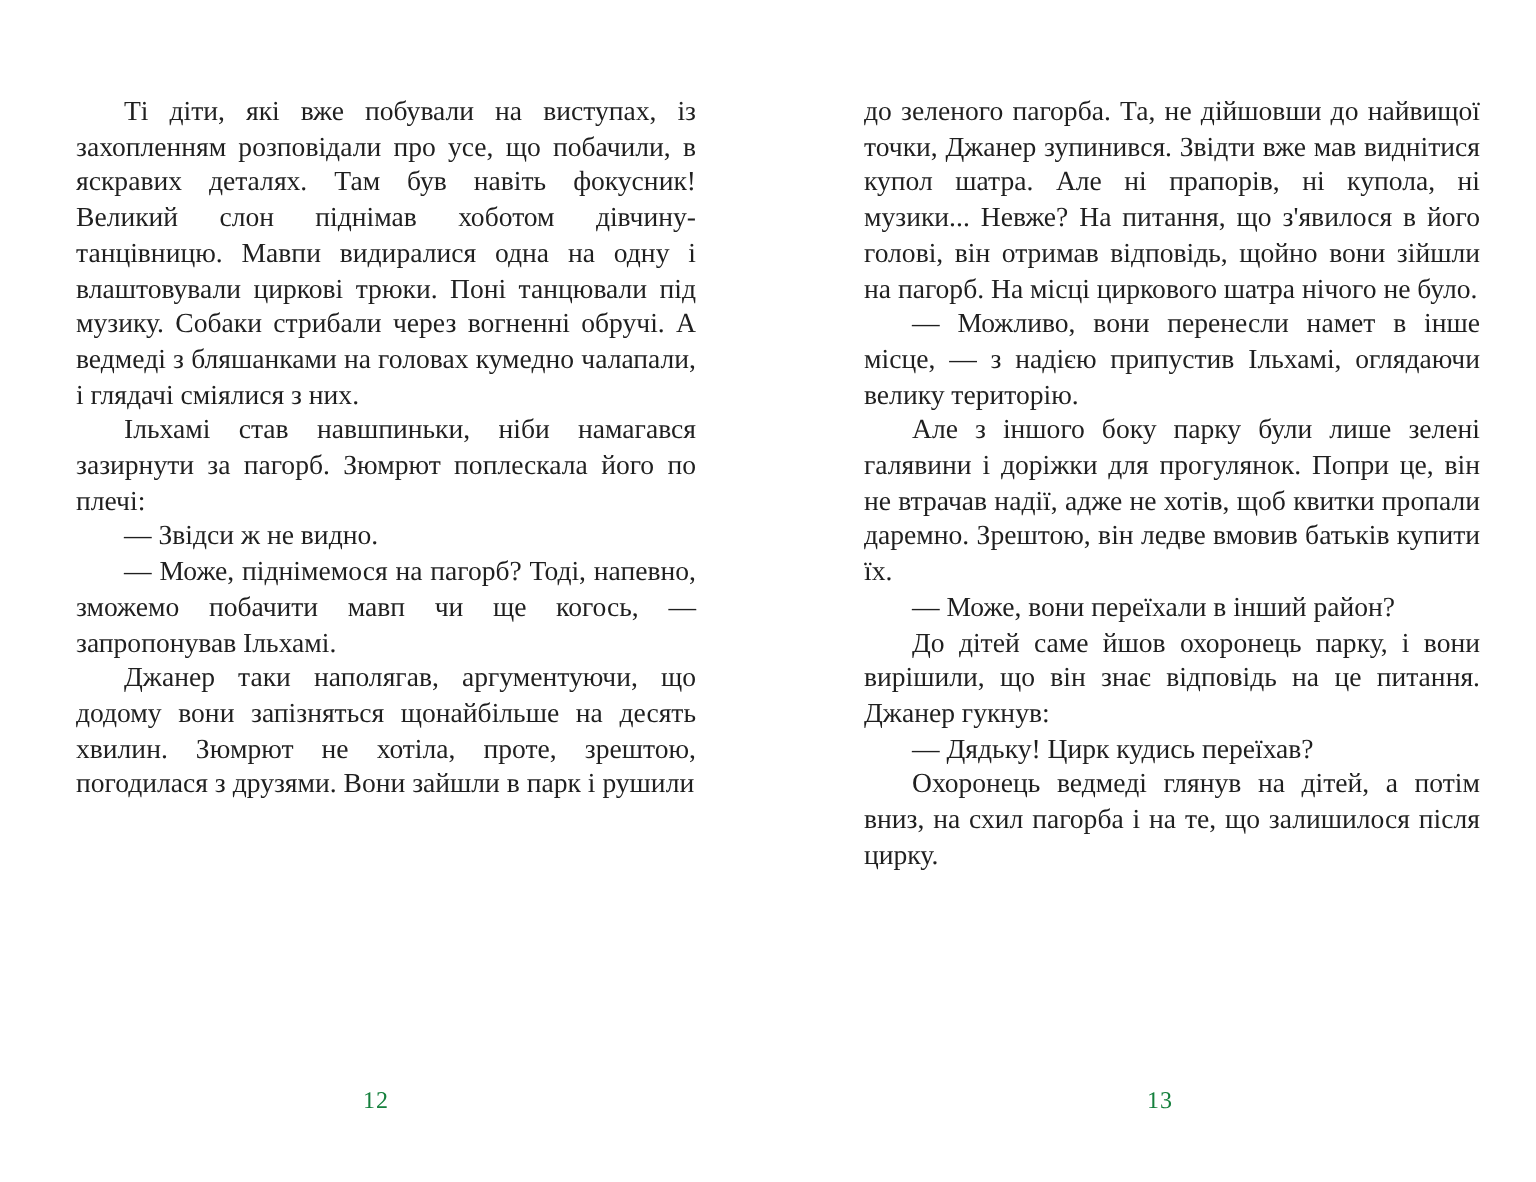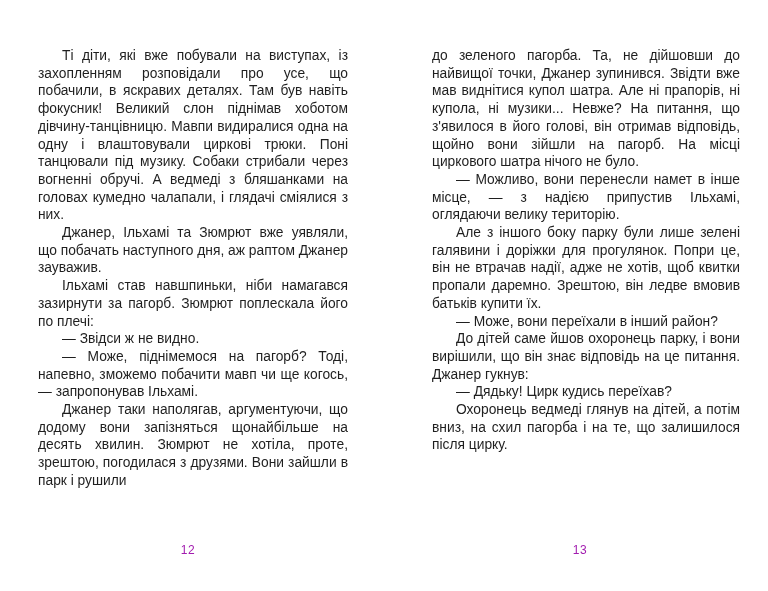--- a/index.html
+++ b/index.html
@@ -5,21 +5,21 @@
   * { margin: 0; padding: 0; box-sizing: border-box; }
   html, body {
     width: 768px; height: 591px;
     background: #ffffff;
     overflow: hidden;
   }
   .spread {
     position: relative;
     width: 768px; height: 509px;
     background: #ffffff;
-    font-family: Liberation Sans, sans-serif;
+    font-family: Liberation Serif, serif;
     color: #1f1f1f;
   }
   .text-col {
     position: absolute;
     top: 47px;
     font-size: 13.8px;
     line-height: 17.7px;
     text-align: justify;
     hyphens: auto;
     -webkit-hyphens: auto;
@@ -27,34 +27,33 @@
   .text-col-left  { left: 38px;  width: 310px; }
   .text-col-right { left: 432px; width: 308px; }
   .para { text-indent: 24px; }
   .para.no-indent { text-indent: 0; }
   .page-number {
     position: absolute;
     top: 543px;
     font-size: 12px;
     line-height: 14px;
     text-align: center;
-    color: #a21caf;
+    color: #15803d;
     letter-spacing: 0.5px;
   }
   .page-number-left  { left: 38px;  width: 300px; }
   .page-number-right { left: 432px; width: 296px; }
 </style>
 </head>
 <body>
 
 <div class="spread">
 
   <div class="text-col text-col-left">
       <p class="para">Ті діти, які вже побували на виступах, із захопленням розповідали про усе, що побачили, в яскравих деталях. Там був навіть фокусник! Великий слон піднімав хоботом дівчину-танцівницю. Мавпи видиралися одна на одну і влаштовували циркові трюки. Поні танцювали під музику. Собаки стрибали через вогненні обручі. А ведмеді з бляшанками на головах кумедно чалапали, і глядачі сміялися з них.</p>
-      <p class="para">Джанер, Ільхамі та Зюмрют вже уявляли, що побачать наступного дня, аж раптом Джанер зауважив.</p>
       <p class="para">Ільхамі став навшпиньки, ніби намагався зазирнути за пагорб. Зюмрют поплескала його по плечі:</p>
       <p class="para">— Звідси ж не видно.</p>
       <p class="para">— Може, піднімемося на пагорб? Тоді, напевно, зможемо побачити мавп чи ще когось, — запропонував Ільхамі.</p>
       <p class="para">Джанер таки наполягав, аргументуючи, що додому вони запізняться щонайбільше на десять хвилин. Зюмрют не хотіла, проте, зрештою, погодилася з друзями. Вони зайшли в парк і рушили</p>
     </div>
 
   <div class="text-col text-col-right">
       <p class="para no-indent">до зеленого пагорба. Та, не дійшовши до найвищої точки, Джанер зупинився. Звідти вже мав виднітися купол шатра. Але ні прапорів, ні купола, ні музики... Невже? На питання, що з'явилося в його голові, він отримав відповідь, щойно вони зійшли на пагорб. На місці циркового шатра нічого не було.</p>
       <p class="para">— Можливо, вони перенесли намет в інше місце, — з надією припустив Ільхамі, оглядаючи велику територію.</p>
       <p class="para">Але з іншого боку парку були лише зелені галявини і доріжки для прогулянок. Попри це, він не втрачав надії, адже не хотів, щоб квитки пропали даремно. Зрештою, він ледве вмовив батьків купити їх.</p>

